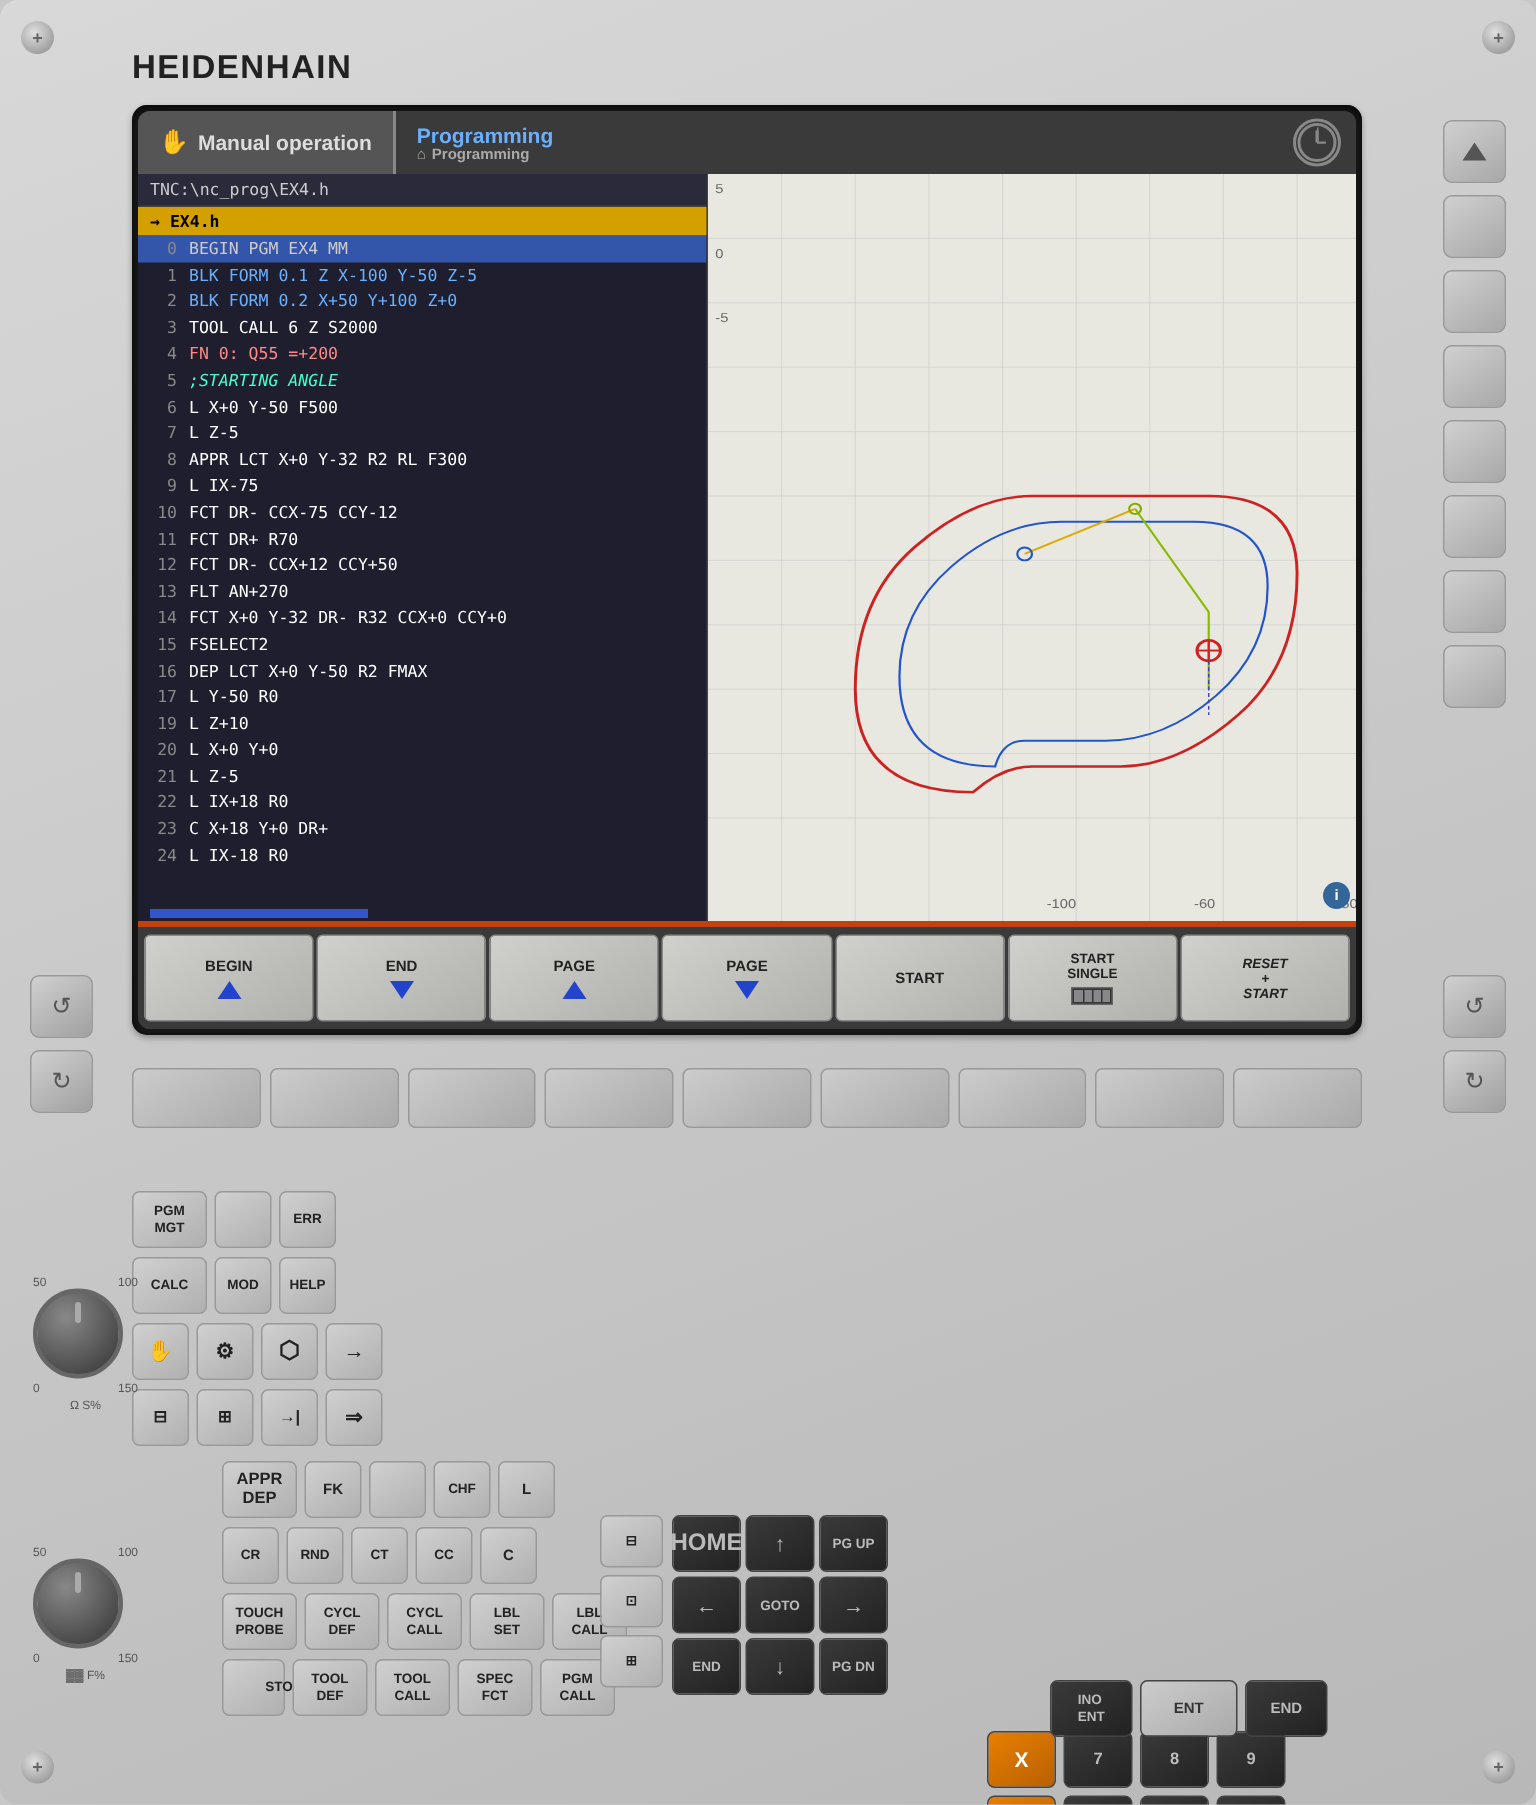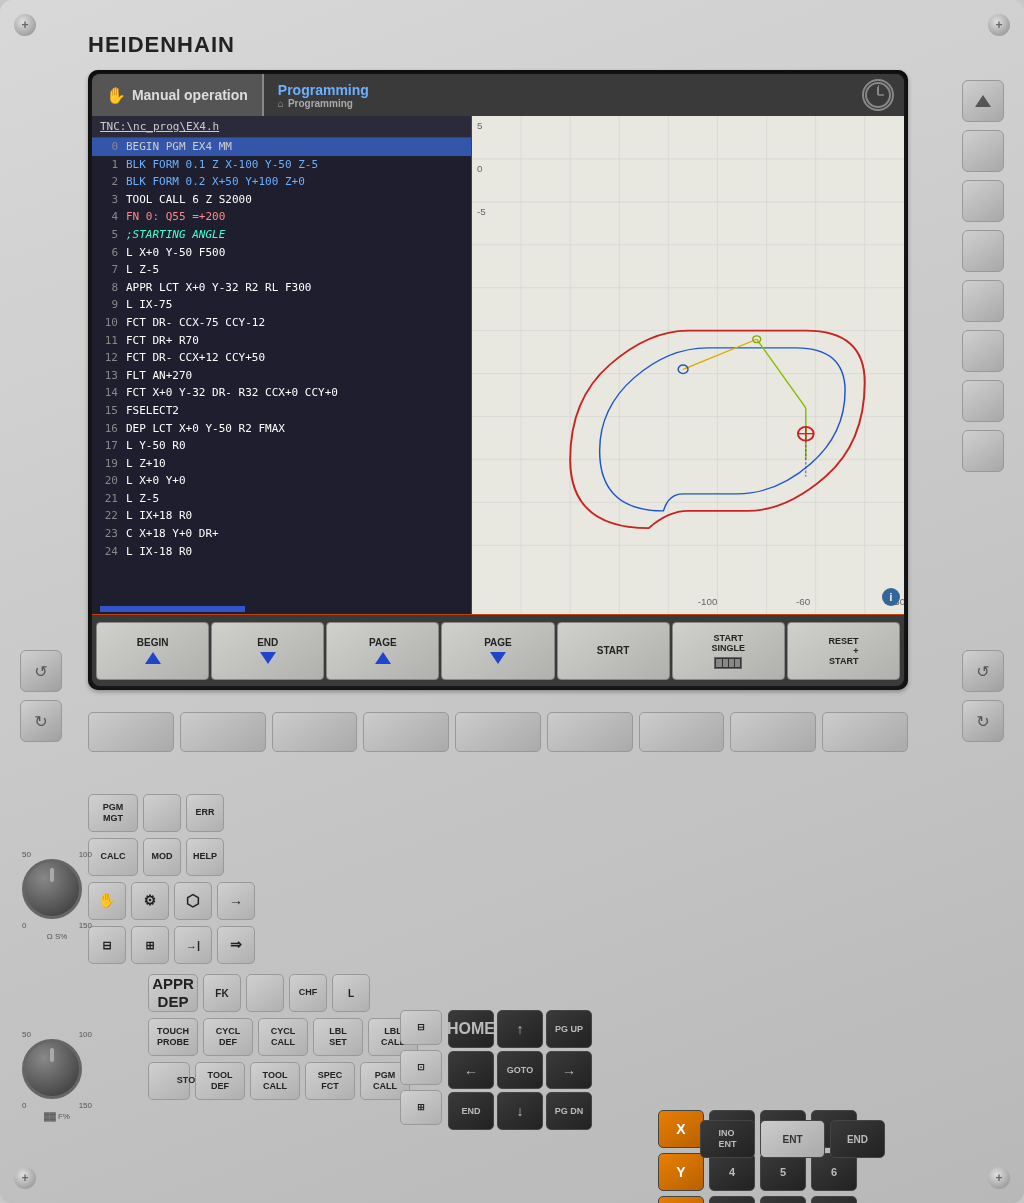--- a/index.html
+++ b/index.html
@@ -188,21 +188,20 @@
       border-right: 1px solid #444;
     }
 
     .file-path {
       background: #2a2a3a;
       color: #ccc;
       font-size: 11px;
       padding: 4px 8px;
       font-family: monospace;
       border-bottom: 1px solid #444;
-      text-decoration: underline;
     }
 
     .active-file {
       background: #d4a000;
       color: #000;
       font-size: 11px;
       padding: 3px 8px;
       font-family: monospace;
       font-weight: bold;
     }
@@ -260,21 +259,21 @@
 
     
     .bottom-toolbar {
       height: 72px;
       background: #3a3a3a;
       display: flex;
       align-items: center;
       padding: 0 4px;
       gap: 2px;
       flex-shrink: 0;
-      border-top: 1px solid #c2410c;
+      border-top: 4px solid #c2410c;
     }
 
     .toolbar-btn {
       flex: 1;
       height: 58px;
       background: linear-gradient(145deg, #d0d0cc, #b0b0ac);
       border: 1px solid #888;
       border-radius: 4px;
       display: flex;
       flex-direction: column;
@@ -503,20 +502,21 @@
             <line x1="14" y1="14" x2="14" y2="6" stroke="#888" stroke-width="2"></line>
             <line x1="14" y1="14" x2="20" y2="14" stroke="#888" stroke-width="1.5"></line>
           </svg>
         </div>
       </div>
 
       <div class="screen-content">
 
         <div class="code-panel">
           <div class="file-path">TNC:\nc_prog\EX4.h</div>
+          <div class="active-file">EX4.h</div>
           <div class="code-lines">
 
           <div class="code-line selected">
                 <span class="line-num">0</span>
                 <span class="line-content">BEGIN PGM EX4 MM</span>
               </div>
               <div class="code-line">
                 <span class="line-num">1</span>
                 <span class="line-content blue">BLK FORM 0.1  Z X-100  Y-50  Z-5</span>
               </div>
@@ -690,21 +690,21 @@
         <div class="toolbar-btn">
           <span style="font-size:9px;text-align:center;">START<br>SINGLE</span>
           <div class="start-single-icon">
             <span></span>
               <span></span>
               <span></span>
               <span></span>
           </div>
         </div>
         <div class="toolbar-btn">
-          <span style="font-size:9px;text-align:right;">RESET<br>+<br>START</span>
+          <span style="font-size:9px;text-align:center;font-style:italic;">RESET<br>+<br>START</span>
         </div>
       </div>
 
     </div>
   </div>
 
   <div style="position:absolute; top:650px; left:20px; display:flex; flex-direction:column; gap:8px;">
     <div class="left-nav-btn">
       <span style="font-size:16px;color:#555;">↺</span>
     </div>
@@ -761,27 +761,34 @@
         <div class="kb-btn kb-btn-w38" style="font-size:11px;">⊟</div>
         <div class="kb-btn kb-btn-w38" style="font-size:11px;">⊞</div>
         <div class="kb-btn kb-btn-w38" style="font-size:11px;">→|</div>
         <div class="kb-btn kb-btn-w38" style="font-size:14px;">⇒</div>
       </div>
     </div>
 
     <div class="kb-middle" style="margin-left:60px;">
 
       <div class="kb-row">
-        <div class="kb-btn kb-btn-w50" style="font-size:15px;text-align:center;line-height:1.2;">APPR<br>DEP</div>
+        <div class="kb-btn kb-btn-w50" style="font-size:11px;text-align:center;line-height:1.2;">APPR<br>DEP</div>
         <div class="kb-btn kb-btn-w38" style="font-size:10px;">FK</div>
         <div class="kb-btn kb-btn-w38"></div>
         <div class="kb-btn kb-btn-w38" style="font-size:9px;">CHF</div>
         <div class="kb-btn kb-btn-w38" style="font-size:10px;">L</div>
       </div>
 
+      <div class="kb-row">
+        <div class="kb-btn kb-btn-w38" style="font-size:9px;">CR</div>
+        <div class="kb-btn kb-btn-w38" style="font-size:9px;">RND</div>
+        <div class="kb-btn kb-btn-w38" style="font-size:9px;">CT</div>
+        <div class="kb-btn kb-btn-w38" style="font-size:9px;">CC</div>
+        <div class="kb-btn kb-btn-w38" style="font-size:10px;">C</div>
+      </div>
 
       <div class="kb-row">
         <div class="kb-btn kb-btn-w50" style="font-size:9px;text-align:center;line-height:1.2;">TOUCH<br>PROBE</div>
         <div class="kb-btn kb-btn-w50" style="font-size:9px;text-align:center;line-height:1.2;">CYCL<br>DEF</div>
         <div class="kb-btn kb-btn-w50" style="font-size:9px;text-align:center;line-height:1.2;">CYCL<br>CALL</div>
         <div class="kb-btn kb-btn-w50" style="font-size:9px;text-align:center;line-height:1.2;">LBL<br>SET</div>
         <div class="kb-btn kb-btn-w50" style="font-size:9px;text-align:center;line-height:1.2;">LBL<br>CALL</div>
       </div>
 
       <div class="kb-row">

